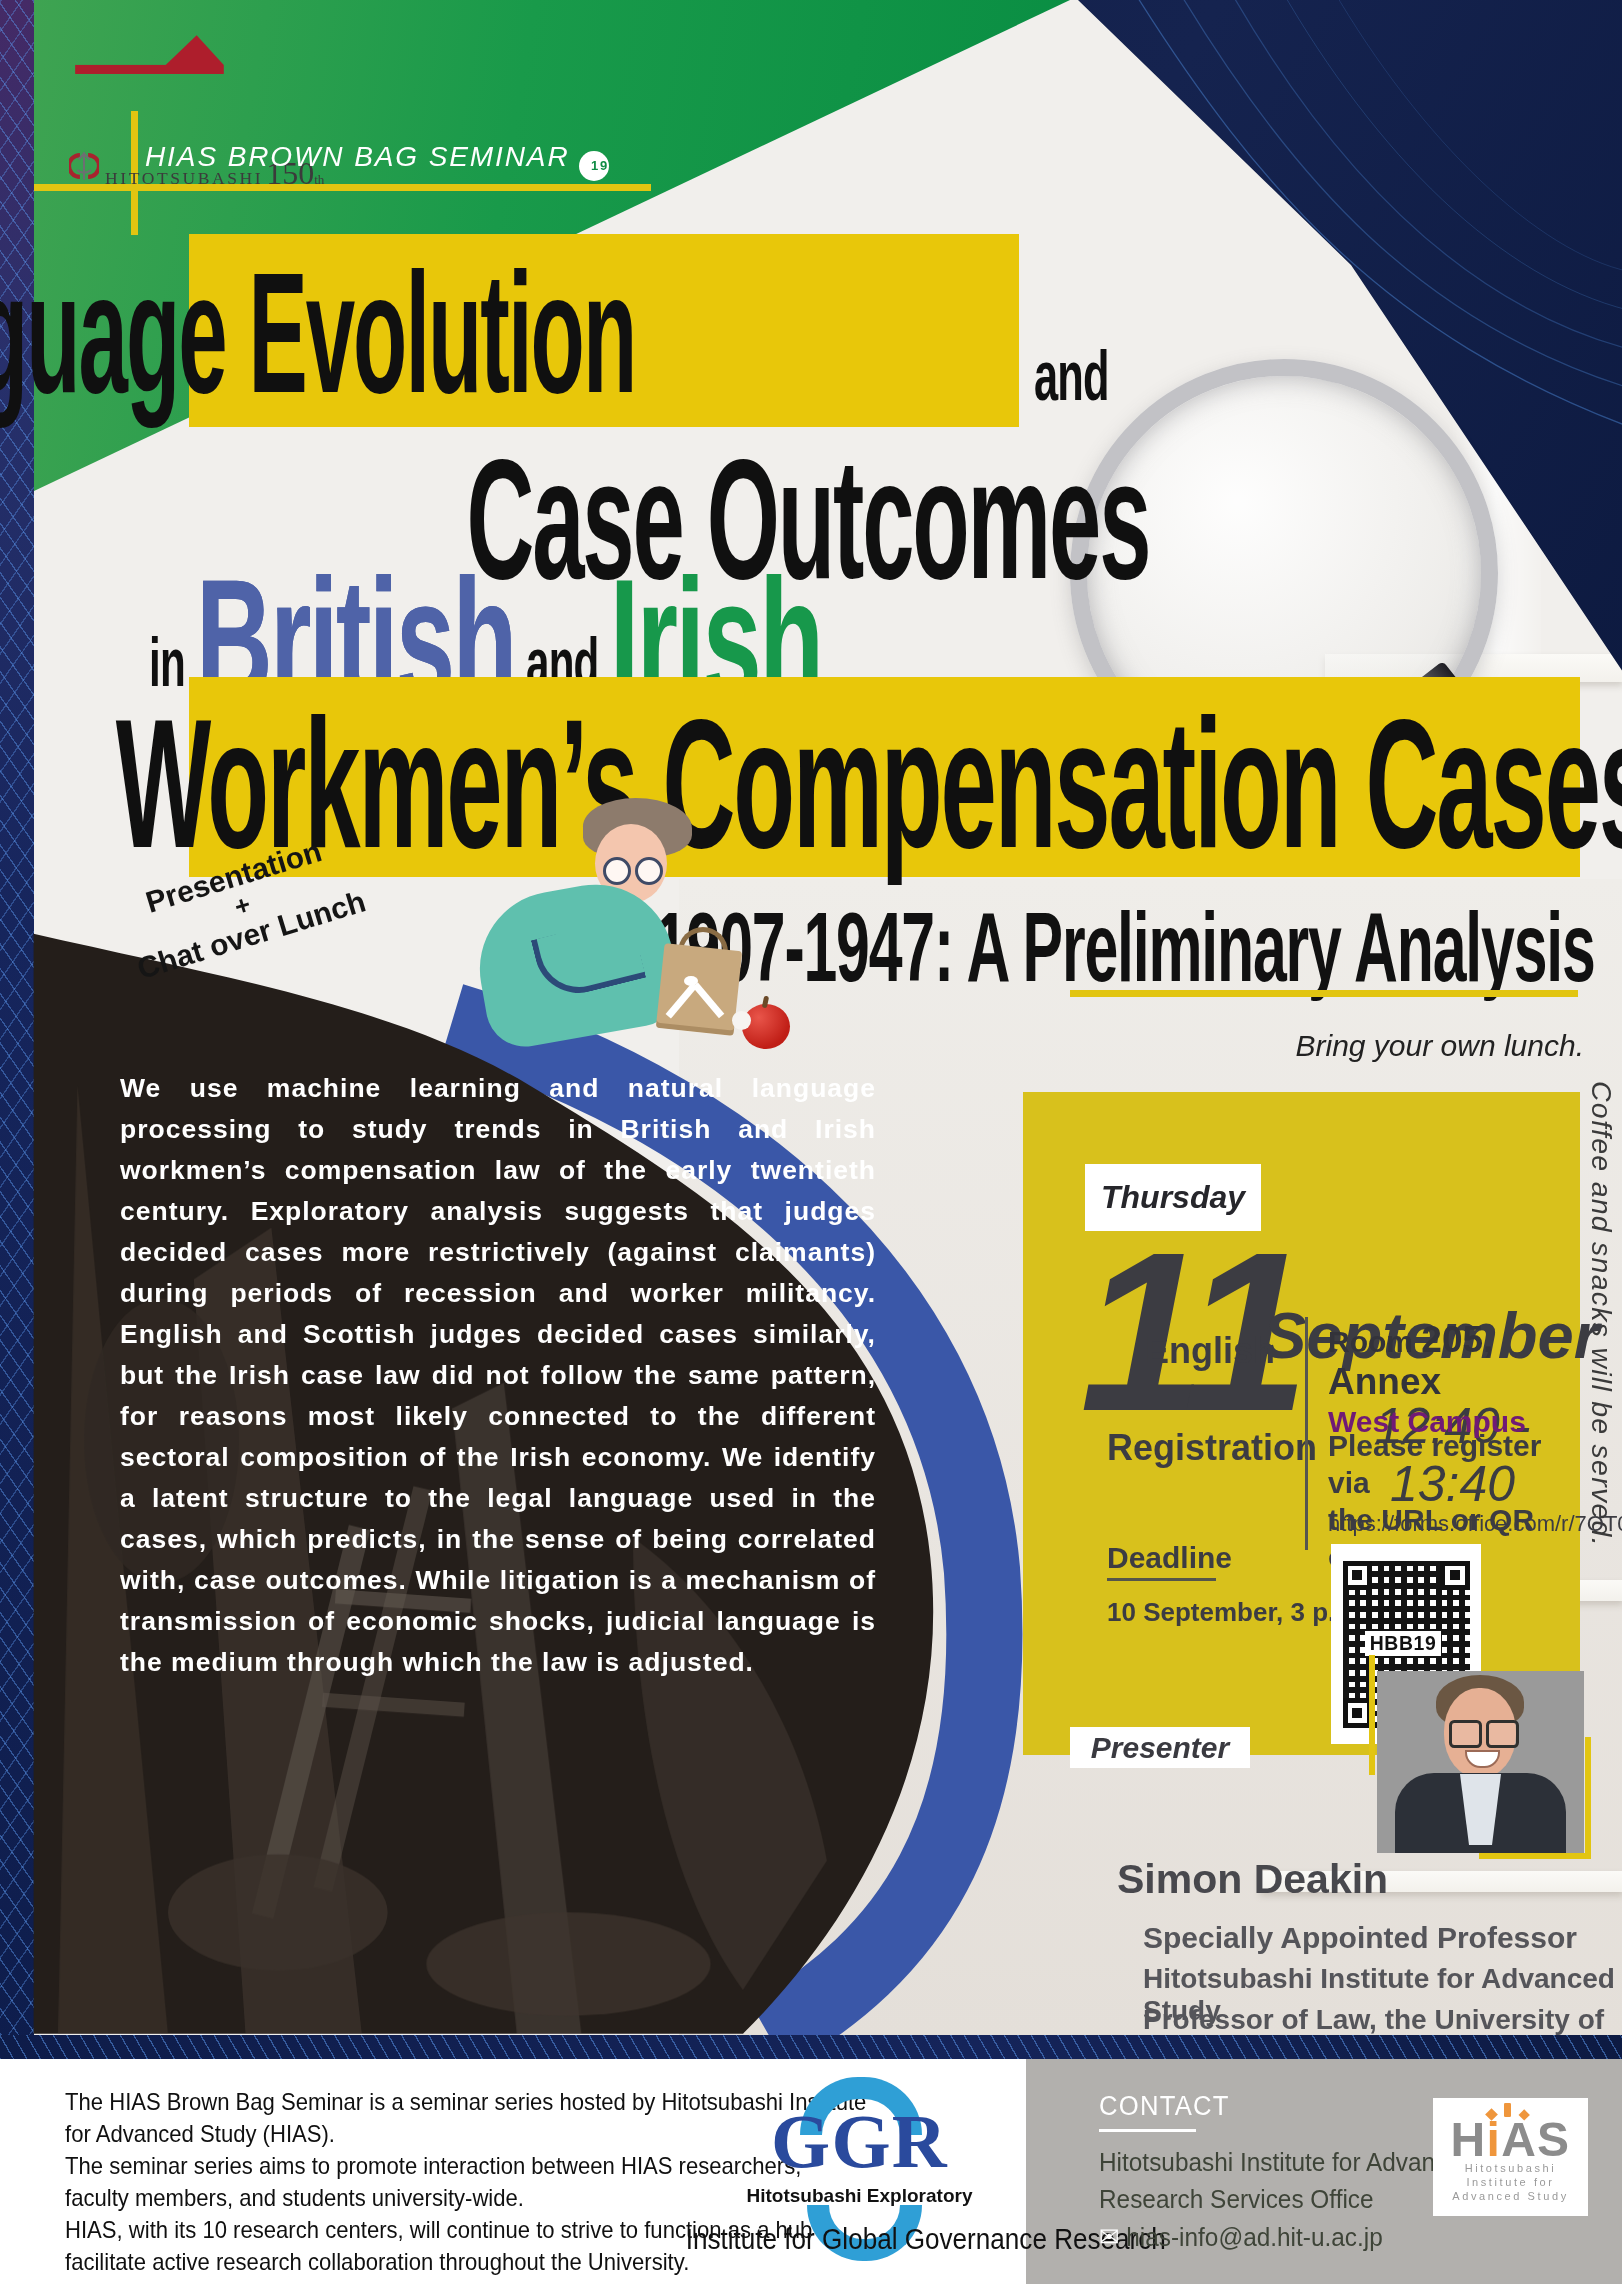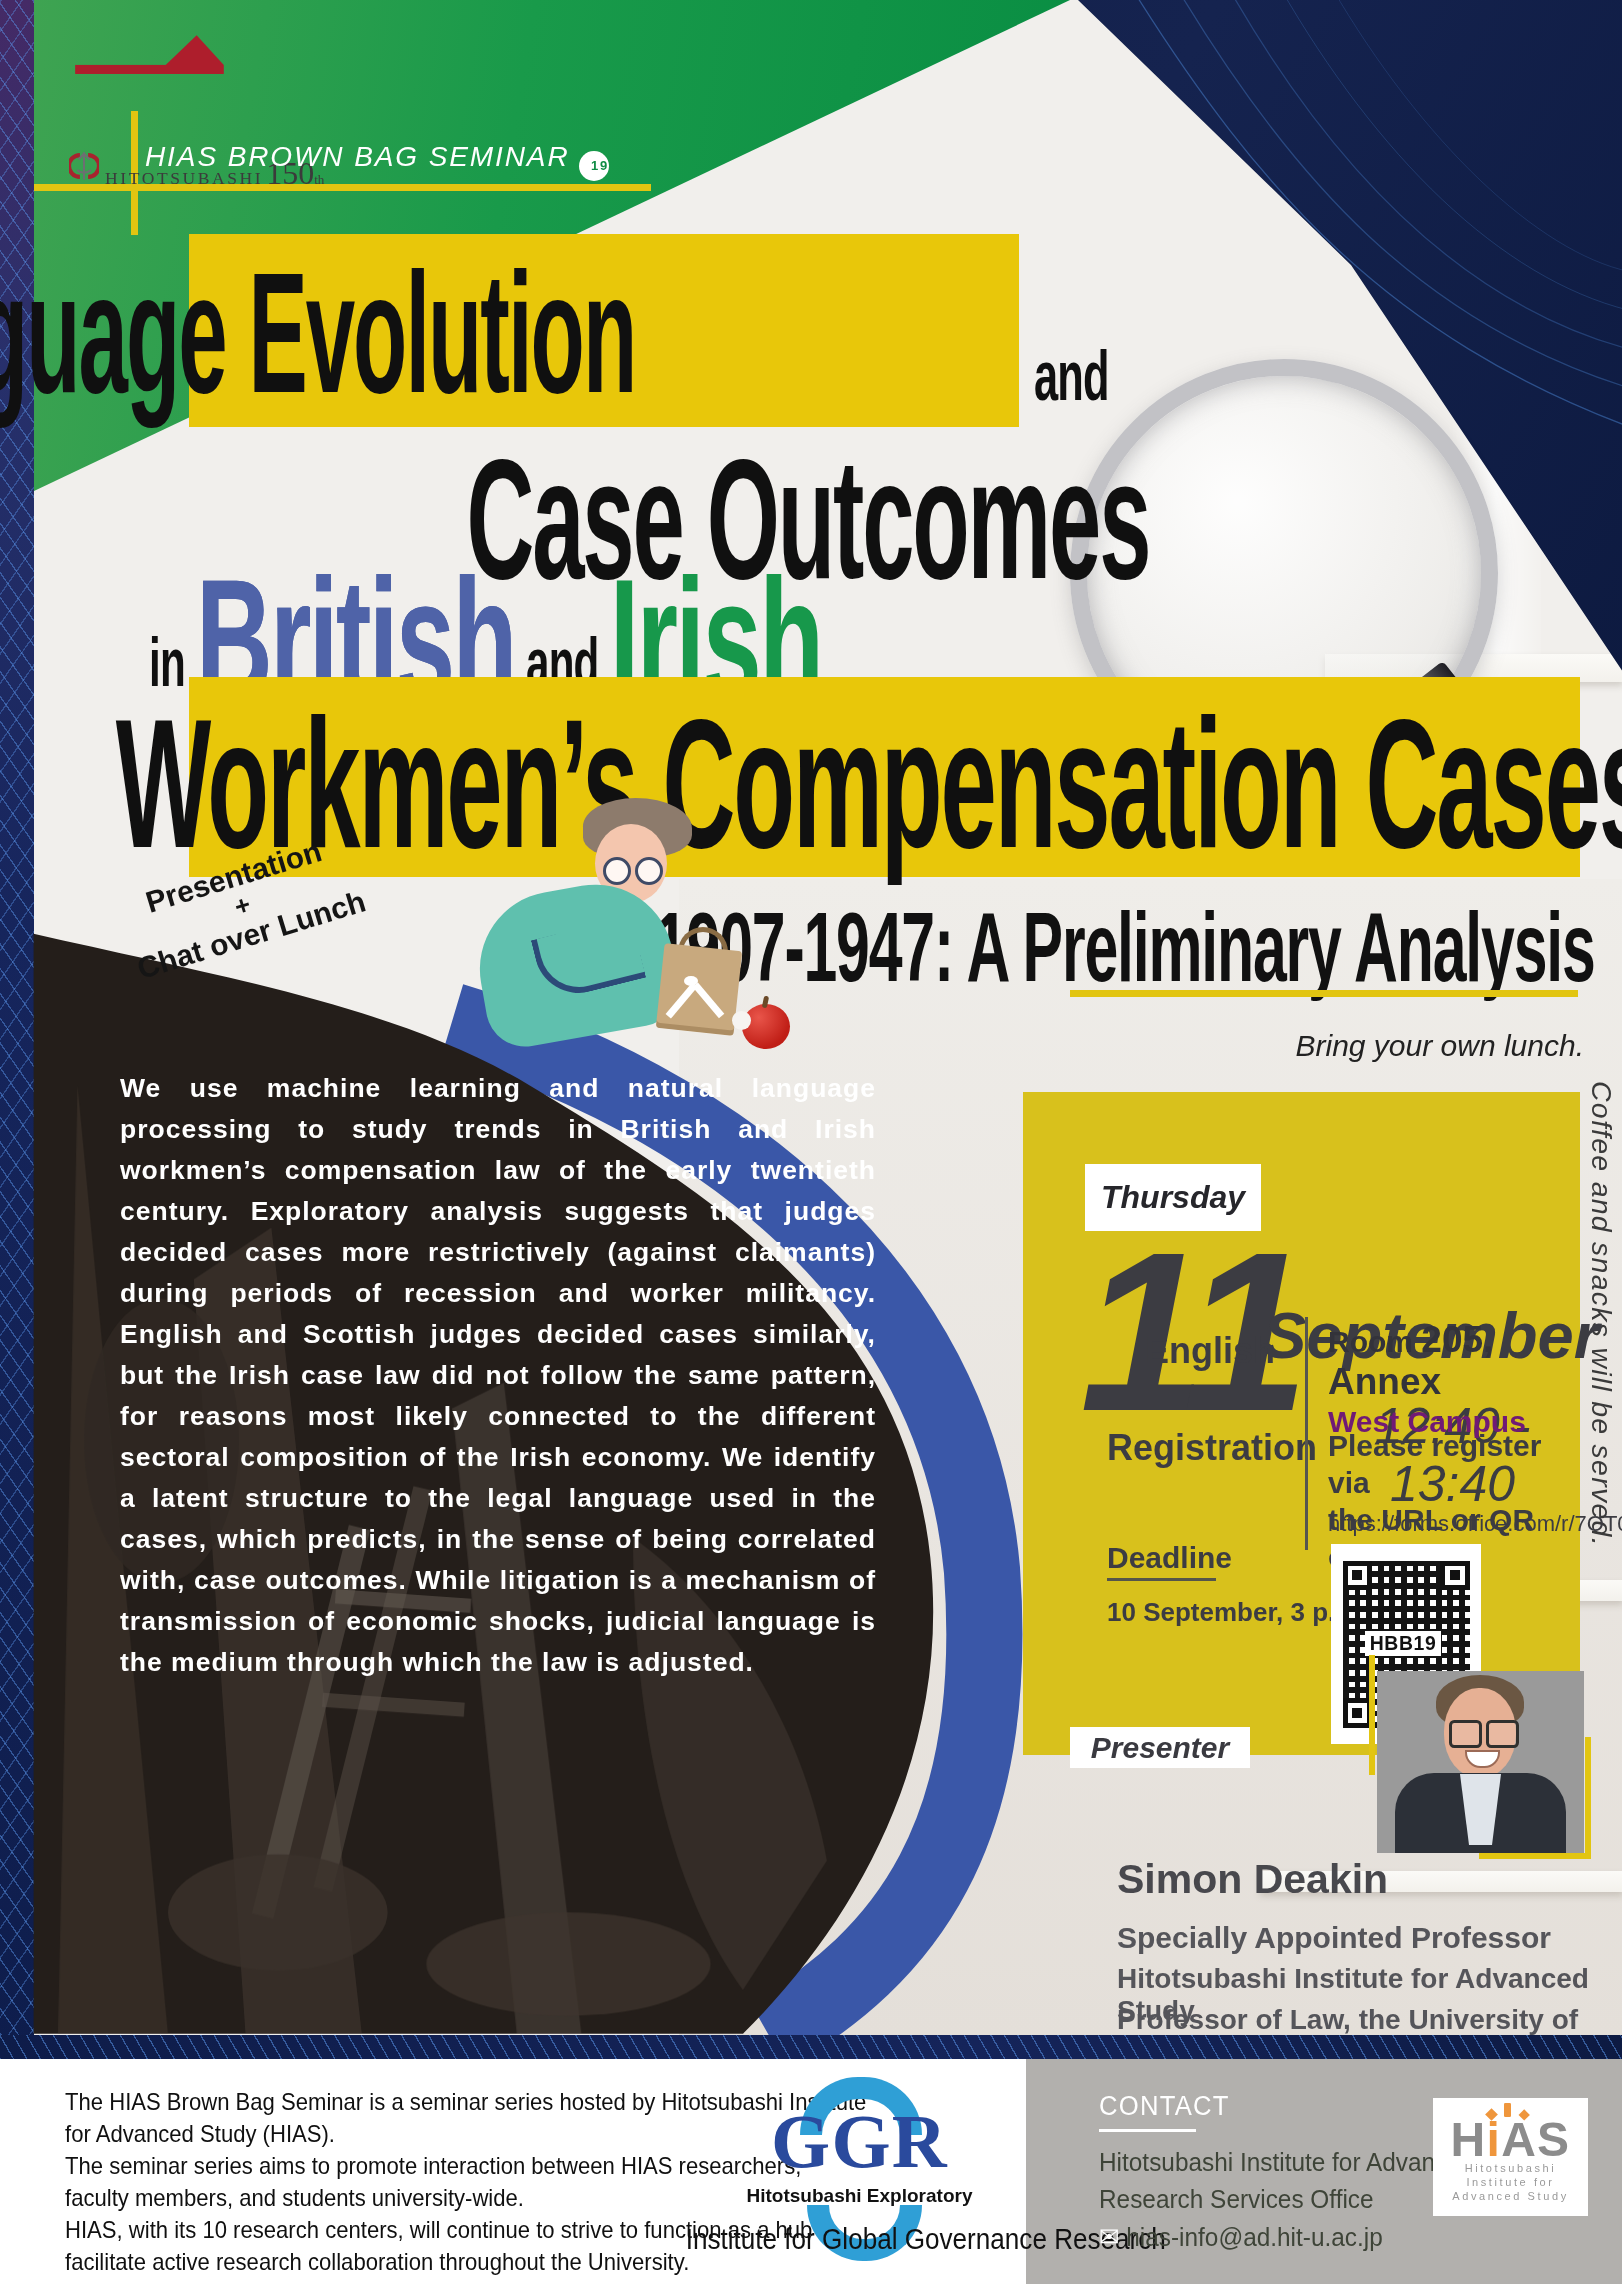--- a/index.html
+++ b/index.html
@@ -73,21 +73,21 @@
       repeating-linear-gradient(0deg,#141414 0 5.8px,transparent 5.8px 11.6px),
       repeating-linear-gradient(90deg,#141414 0 5.8px,#fff 5.8px 11.6px);}
   .finder{position:absolute;width:19.4px;height:19.4px;border:5.8px solid #111;background:#fff;}
   .finder::after{content:"";position:absolute;left:4.5px;top:4.5px;width:10.3px;height:10.3px;background:#111;}
   .qr-label{position:absolute;left:22px;top:70px;padding:1.3px 5.2px;background:#fff;color:#111;
     font-weight:700;font-size:19.4px;letter-spacing:0.6px;}
   
   .presenter-label{left:1070px;top:1727px;width:180px;height:41px;background:#fff;display:flex;align-items:center;justify-content:center;}
   .presenter-label span{font-style:italic;font-weight:700;font-size:30px;color:#3a3a40;}
   .p-name{left:1117px;top:1856px;font-size:41px;font-weight:700;color:#48484d;}
-  .p-role{font-weight:700;color:#55555a;}
+  .p-role{font-weight:700;color:#55555a;margin-left:26px;}
   .photo{left:1377px;top:1671px;width:207px;height:182px;background:#9a9a9a;overflow:hidden;}
   .hair{position:absolute;left:59px;top:3.9px;width:88px;height:54px;background:#6b5743;border-radius:50% 50% 40% 40%;}
   .face{position:absolute;left:67px;top:17px;width:72px;height:90px;background:#e6b094;border-radius:48%;}
   .glass{position:absolute;width:27px;height:22px;border:3.9px solid #30302e;border-radius:5.2px;background:rgba(255,255,255,.12);}
   .smile{position:absolute;left:88px;top:79px;width:31px;height:14.2px;background:#fff;border:2.6px solid #9c6b57;border-radius:0 0 15.5px 15.5px;}
   .suit{position:absolute;left:18px;top:102px;width:171px;height:84px;background:#2c3038;border-radius:39px 39px 0 0;}
   .shirt{position:absolute;left:83px;top:103px;width:41px;height:71px;background:#dfe4ea;clip-path:polygon(0 0,100% 0,78% 100%,22% 100%);}
   
   .hatch-band{left:0;top:2035px;width:1623px;height:24.6px;
     background:repeating-linear-gradient(60deg,rgba(90,150,235,.5) 0 1.3px,transparent 1.3px 11.6px),

